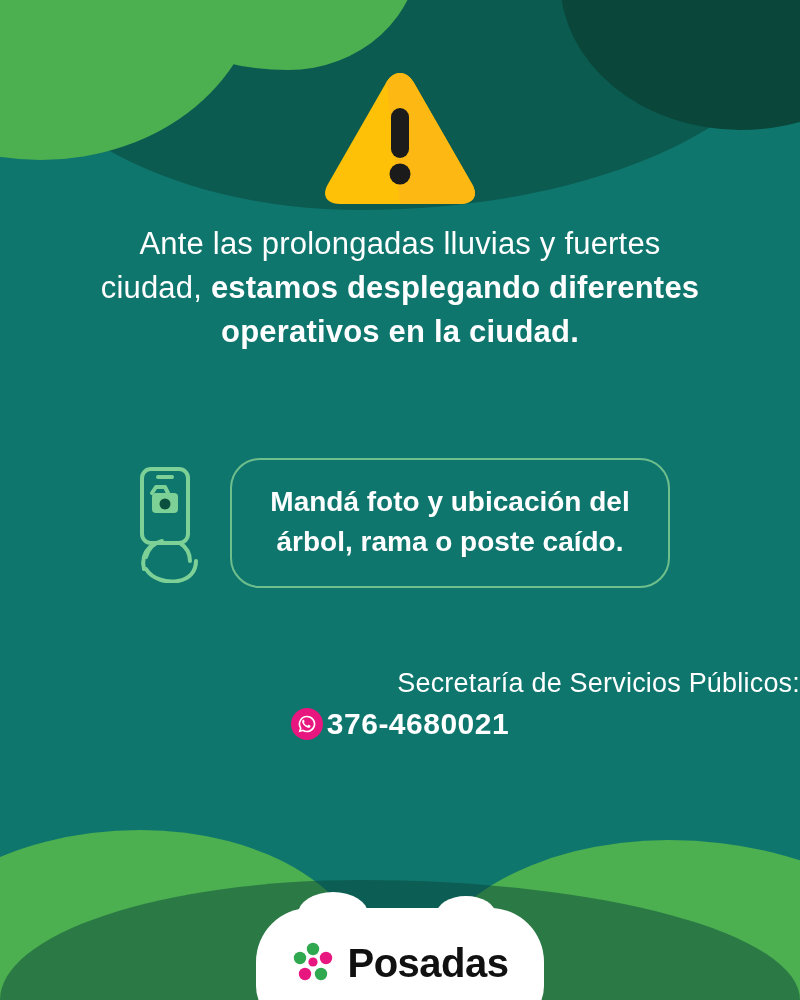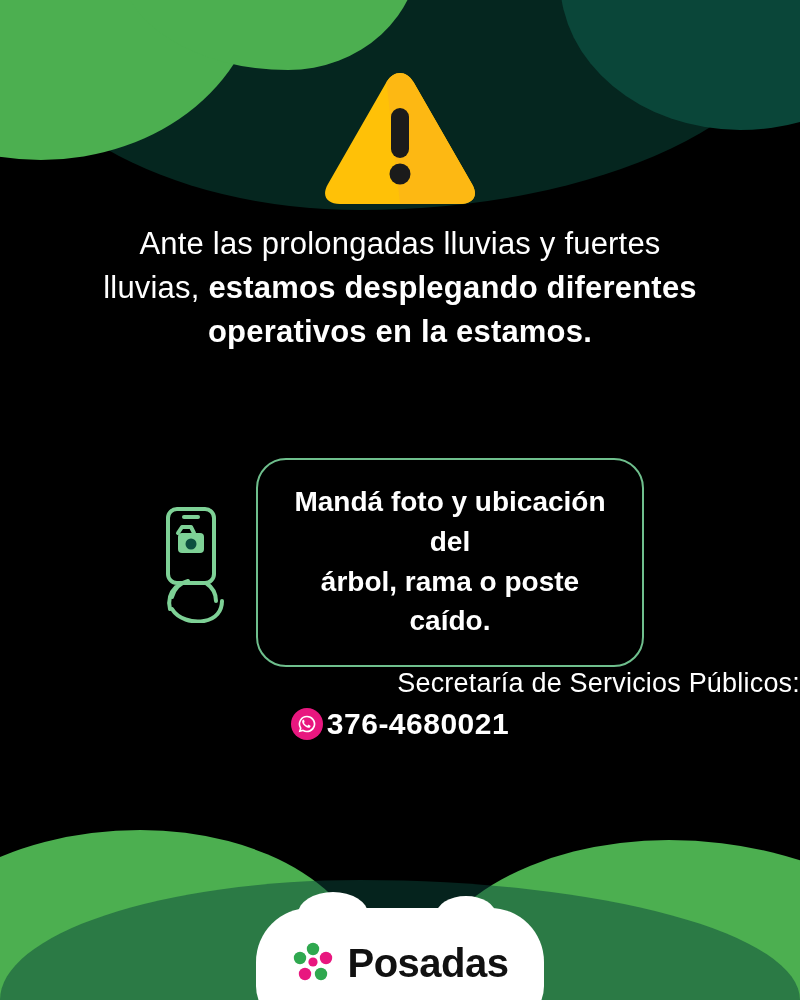--- a/index.html
+++ b/index.html
@@ -11,21 +11,21 @@
     width: 800px;
     height: 1000px;
     font-family: "Liberation Sans", sans-serif;
     overflow: hidden;
   }
 
   .poster {
     position: relative;
     width: 800px;
     height: 1000px;
-    background: #000000;
+    background: #0f766e;
     overflow: hidden;
   }
 
   
   .blob-top {
     position: absolute;
     top: -140px;
     left: -160px;
     width: 420px;
     height: 300px;
@@ -138,21 +138,21 @@
   }
   .phone-icon {
     width: 78px;
     height: 120px;
     flex: 0 0 auto;
   }
   .callout-box {
     border: 2px solid #6fbf8d;
     border-radius: 30px;
     padding: 22px 34px 24px 34px;
-    width: 388px;
+    width: 440px;
     box-sizing: border-box;
     text-align: center;
     color: #ffffff;
     font-size: 28px;
     font-weight: 700;
     line-height: 1.42;
   }
 
   
   .contact {
@@ -266,25 +266,25 @@
         <rect x="67" y="36" width="18" height="50" rx="9" fill="#1b1b1b"></rect>
         <circle cx="76" cy="102" r="10.5" fill="#1b1b1b"></circle>
       </svg>
     </div>
 
     <div class="headline">
       <div>
         <span class="light">Ante las prolongadas lluvias y fuertes</span>
       </div>
       <div>
-        <span class="light">lluvias,</span>
+        <span class="light">ciudad,</span>
         <span class="bold">estamos desplegando diferentes</span>
       </div>
       <div>
-        <span class="bold">operativos en la estamos.</span>
+        <span class="bold">operativos en la ciudad.</span>
       </div>
     </div>
 
     <div class="callout-row">
 
       <svg class="phone-icon" viewBox="0 0 78 120">
         <g fill="none" stroke="#7ed196" stroke-width="4" stroke-linecap="round" stroke-linejoin="round">
           <rect x="12" y="6" width="46" height="74" rx="9"></rect>
           <line x1="28" y1="14" x2="42" y2="14"></line>
           <rect x="22" y="30" width="26" height="20" rx="4" fill="#7ed196" stroke="none"></rect>

